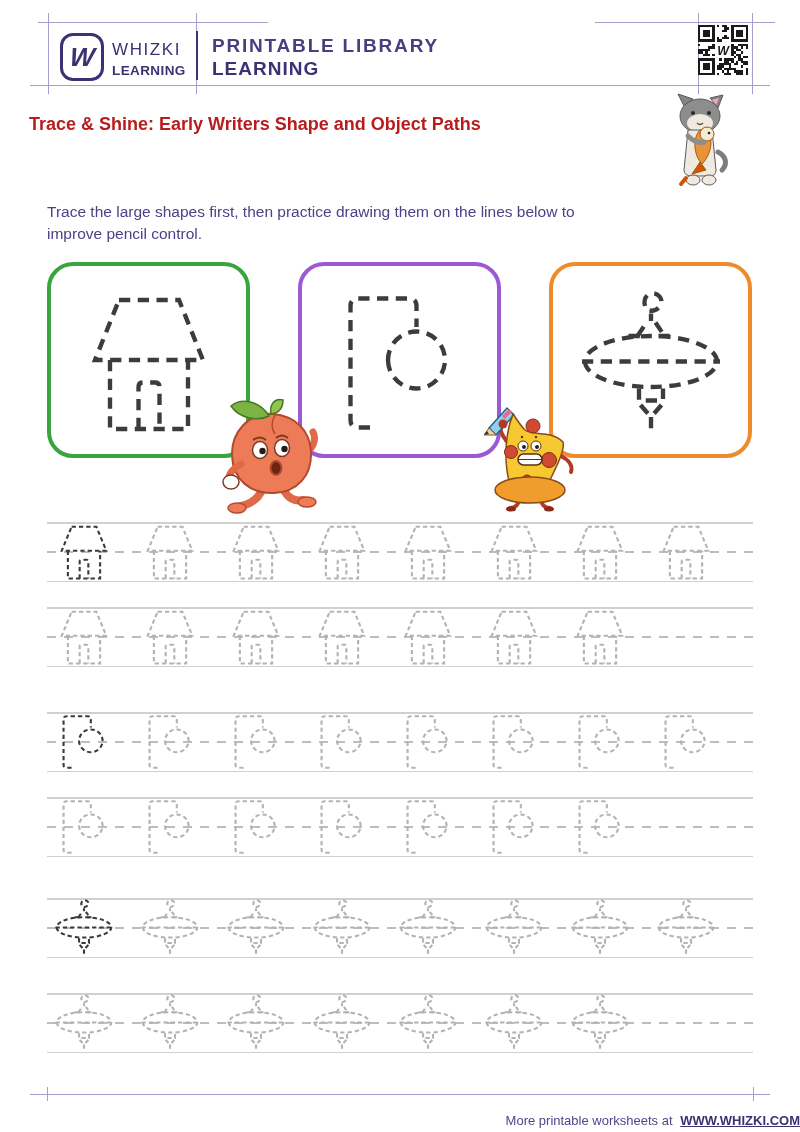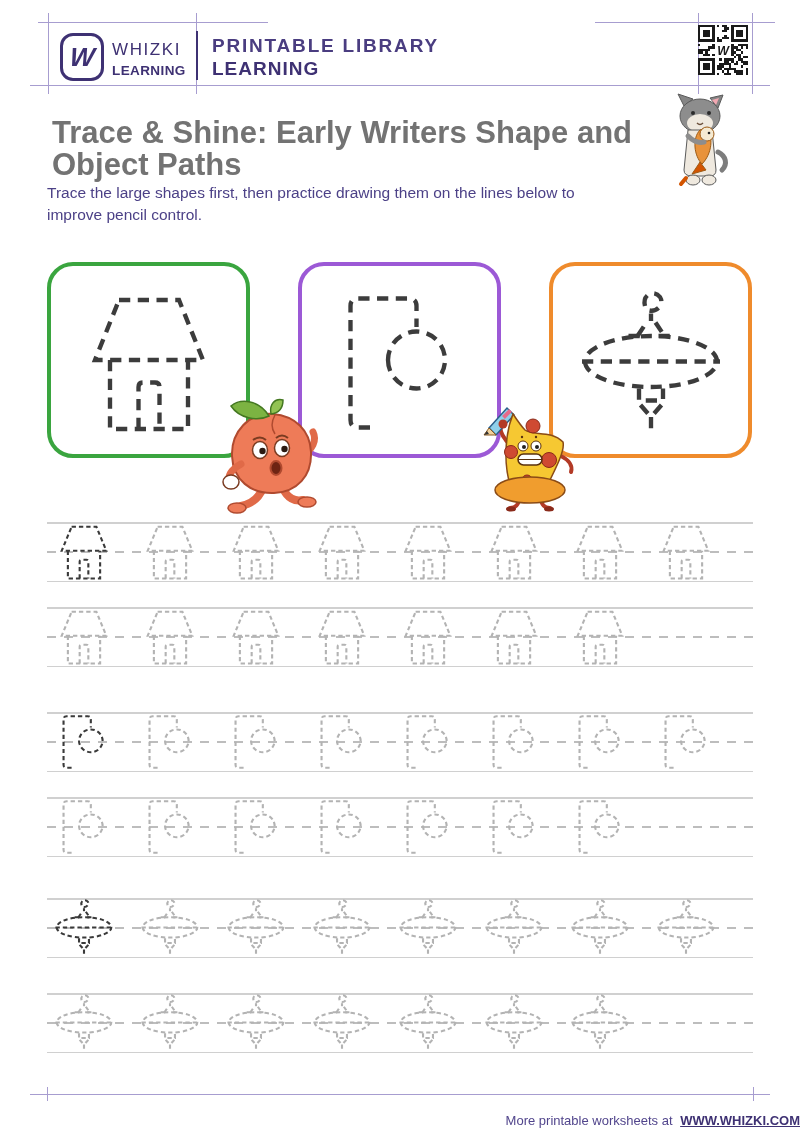--- a/index.html
+++ b/index.html
@@ -12,22 +12,22 @@
   .logo-box{position:absolute;left:60px;top:33px;width:38px;height:42px;border:3px solid #3e3173;border-radius:13px;display:flex;align-items:center;justify-content:center;}
   .logo-w{font-style:italic;font-weight:bold;font-size:26px;color:#3e3173;transform:skewX(-6deg);}
   .brand{position:absolute;left:112px;top:40px;color:#3e3173;}
   .brand-1{font-size:17px;letter-spacing:1.6px;font-weight:400;}
   .brand-2{font-size:13.5px;font-weight:800;letter-spacing:.4px;margin-top:3px;}
   .divider{position:absolute;left:196px;top:31px;width:2px;height:49px;background:#3e3173;}
   .kicker{position:absolute;left:212px;top:35px;font-size:19px;letter-spacing:1.8px;color:#4a3d80;font-weight:700;}
   .doctype{position:absolute;left:212px;top:58px;font-size:19px;letter-spacing:1px;color:#3e3173;font-weight:800;}
   .qr{position:absolute;left:698px;top:25px;width:50px;height:50px;shape-rendering:crispEdges;}
   
-  .title{position:absolute;left:52px;top:96px;width:640px;font-size:31px;line-height:32px;font-weight:800;color:#737373;}
-  .instructions{position:absolute;left:47px;top:166px;width:530px;font-size:15.5px;line-height:22px;color:#4c4187;}
+  .title{position:absolute;left:29px;top:96px;width:640px;font-size:18px;line-height:32px;font-weight:800;color:#b91c1c;}
+  .instructions{position:absolute;left:47px;top:185px;width:530px;font-size:15.5px;line-height:22px;color:#4c4187;}
   
   .cat{position:absolute;left:666px;top:92px;}
   .peach{position:absolute;left:219px;top:396px;z-index:6;}
   .pizza{position:absolute;left:481px;top:400px;z-index:6;}
   
   .trace-box{position:absolute;top:262px;width:195px;height:188px;border:4px solid #888;border-radius:26px;background:#fff;}
   .box-shape{position:absolute;left:50%;top:22px;transform:translateX(-50%);width:150px;height:150px;}
   .box-shape path{fill:none;stroke:#3c3c3c;stroke-width:2.9;stroke-dasharray:7.5 5;stroke-linecap:butt;}
   
   .prow{position:absolute;left:47px;width:706px;height:60px;}

